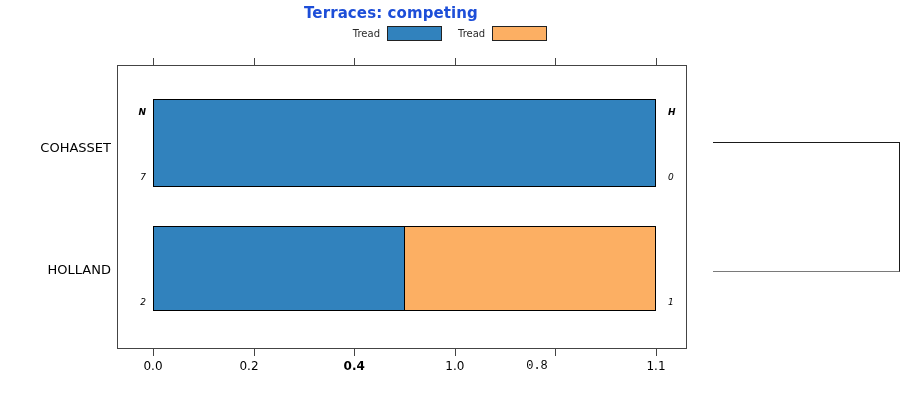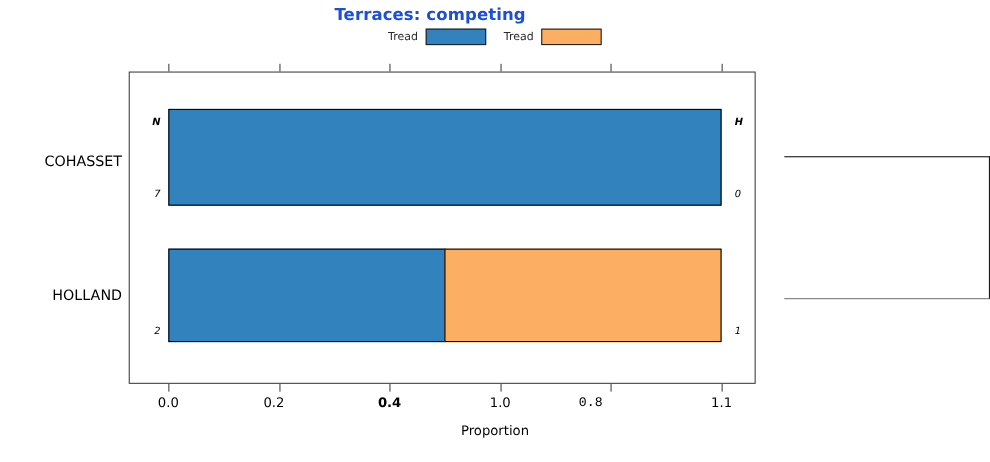--- a/index.html
+++ b/index.html
@@ -204,17 +204,16 @@
       <div class="tick-bottom" style="left: 454.8px;"></div>
       <div class="tick-label" style="left: 454.8px;">1.0</div>
       <div class="tick-top" style="left: 555.4px;"></div>
       <div class="tick-bottom" style="left: 555.4px;"></div>
       <div class="tick-label" style="left: 537px; font-family: Liberation Mono, monospace;">0.8</div>
       <div class="tick-top" style="left: 656px;"></div>
       <div class="tick-bottom" style="left: 656px;"></div>
       <div class="tick-label" style="left: 656px;">1.1</div>
     </div>
 
-  <div class="axis-xlabel">Proportion</div>
 
   <div class="side-panel"></div>
 
 </div>
 
 </body></html>

